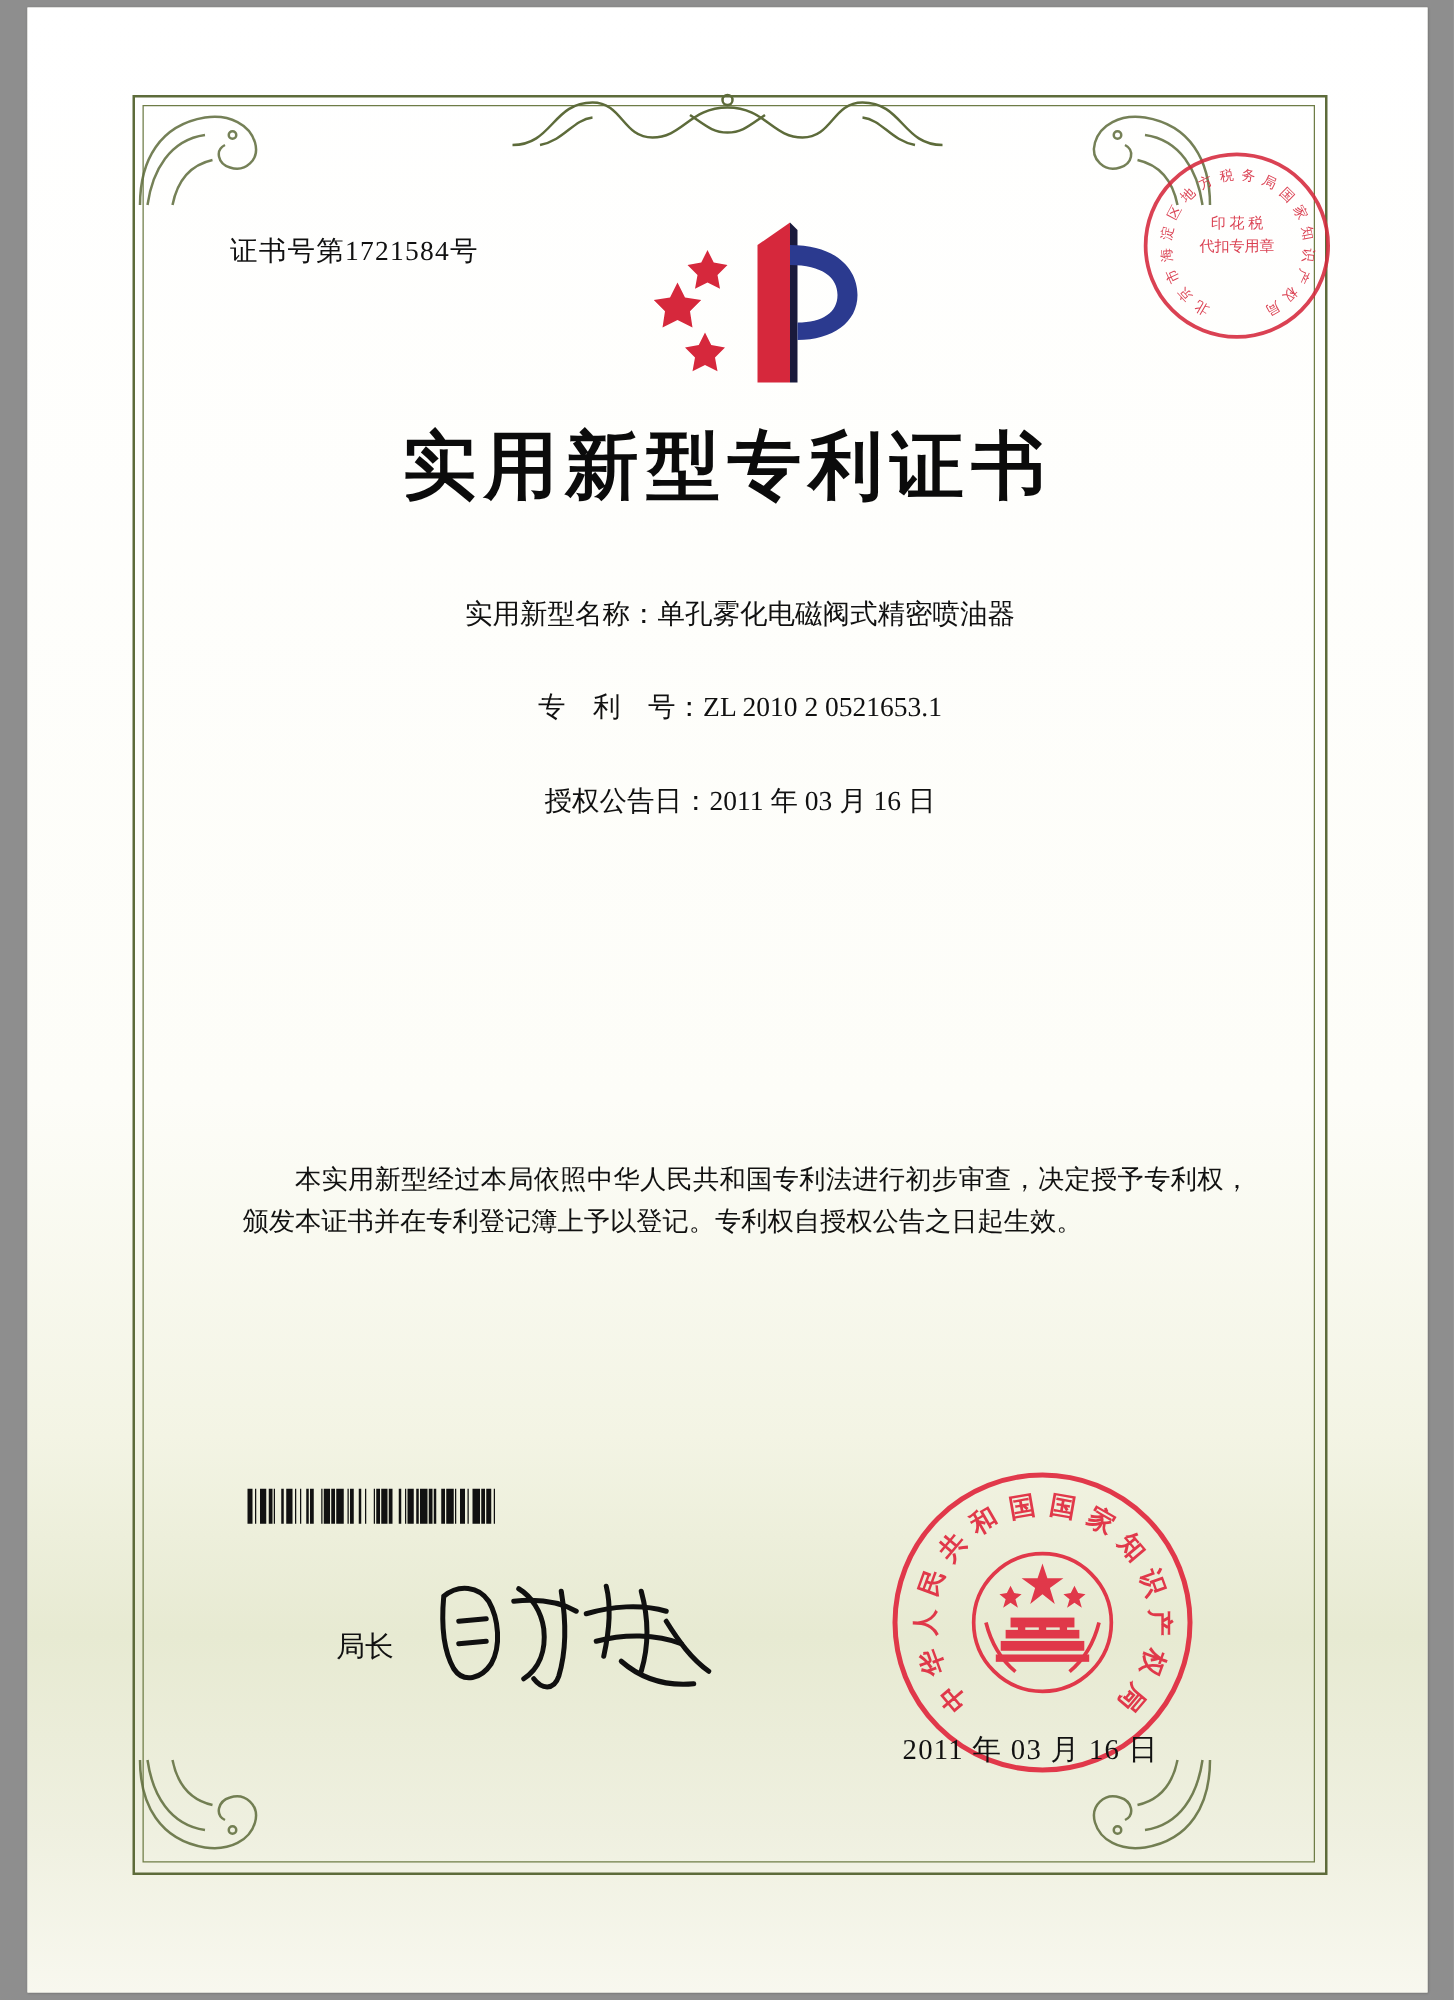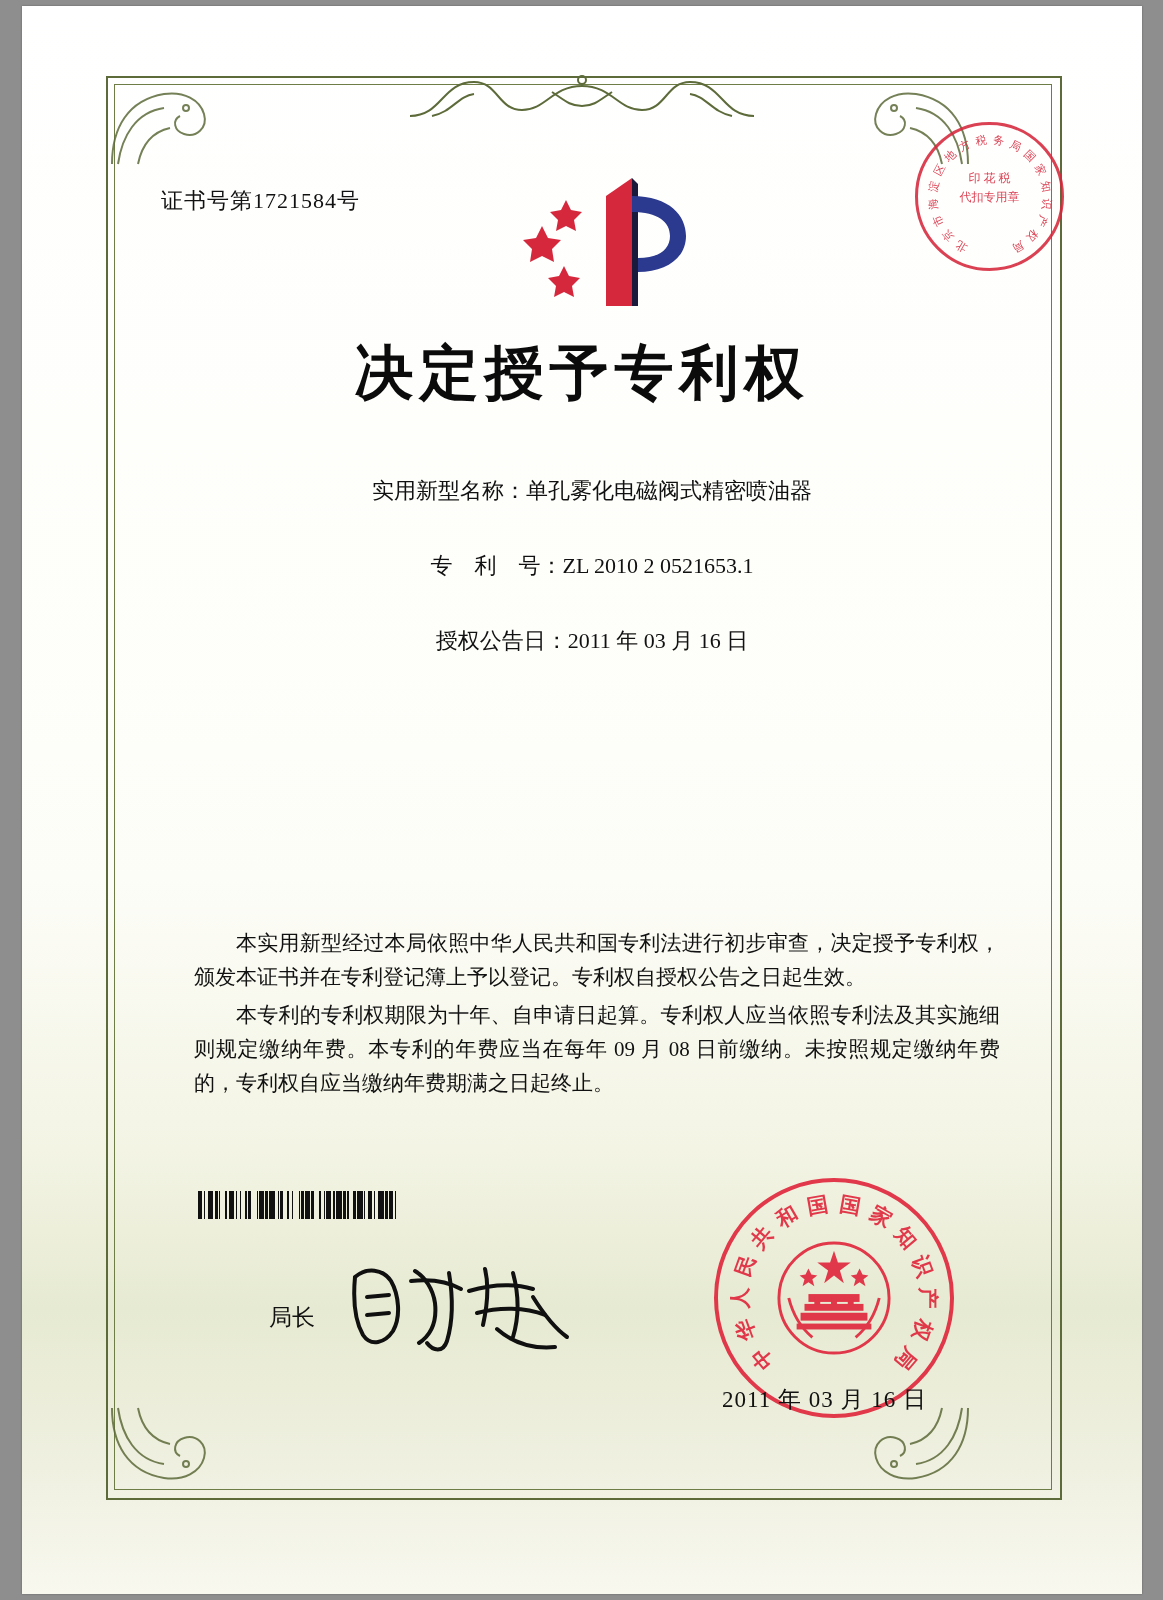--- a/index.html
+++ b/index.html
@@ -58,21 +58,21 @@
   .top-flourish {
     position: absolute;
     left: 380px; top: 66px;
     width: 360px; height: 52px;
     color: #5d6b3a;
   }
   .top-flourish svg { width:100%; height:100%; display:block; }
 
   .cert-no {
     position: absolute;
-    left: 139px; top: 180px;
+    left: 162px; top: 180px;
     font-size: 22px;
     letter-spacing: 1px;
     color: #111;
     white-space: nowrap;
   }
 
   .logo {
     position: absolute;
     left: 498px; top: 168px;
     width: 180px; height: 140px;
@@ -302,37 +302,36 @@
         <span style="transform: rotate(114.706deg) translate(0px, -57px) rotate(0deg) translate(-50%, -50%);">产</span>
         <span style="transform: rotate(132.353deg) translate(0px, -57px) rotate(0deg) translate(-50%, -50%);">权</span>
         <span style="transform: rotate(150deg) translate(0px, -57px) rotate(0deg) translate(-50%, -50%);">局</span>
       </div>
     <div class="center-lines">
       <div>印 花 税</div>
       <div>代扣专用章</div>
     </div>
   </div>
 
-  <div class="title">决定授予专利权</div>
+  <div class="title">实用新型专利证书</div>
 
   <div class="fields">
     <div class="field-row">
       <span class="field-label">实用新型名称：</span><span class="field-value">单孔雾化电磁阀式精密喷油器</span>
     </div>
     <div class="field-row">
       <span class="field-label">专　利　号：</span><span class="field-value">ZL 2010 2 0521653.1</span>
     </div>
     <div class="field-row">
       <span class="field-label">授权公告日：</span><span class="field-value">2011 年 03 月 16 日</span>
     </div>
   </div>
 
   <div class="paragraphs">
     <p>本实用新型经过本局依照中华人民共和国专利法进行初步审查，决定授予专利权，颁发本证书并在专利登记簿上予以登记。专利权自授权公告之日起生效。</p>
-    <p>本专利的专利权期限为十年、自申请日起算。专利权人应当依照专利法及其实施细则规定缴纳年费。本专利的年费应当在每年 09 月 08 日前缴纳。未按照规定缴纳年费的，专利权自应当缴纳年费期满之日起终止。</p>
   </div>
 
   <div class="barcode">
       <i style="width:4.199999999999999px"></i>
       <i style="width:1.4px;background:transparent"></i>
       <i style="width:1.4px"></i>
       <i style="width:2.8px;background:transparent"></i>
       <i style="width:5.6px"></i>
       <i style="width:1.4px;background:transparent"></i>
       <i style="width:2.8px"></i>

